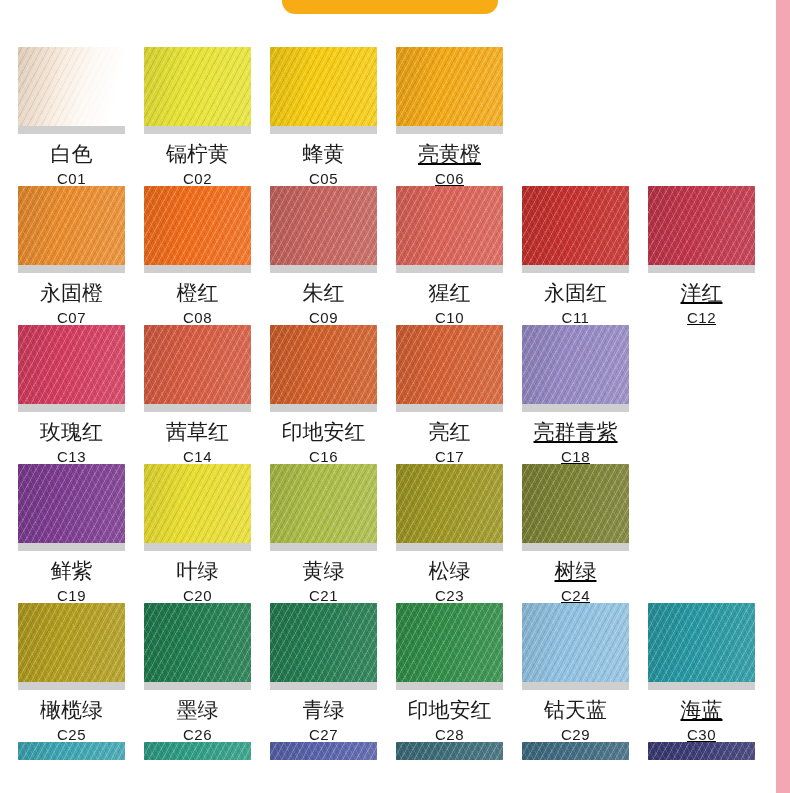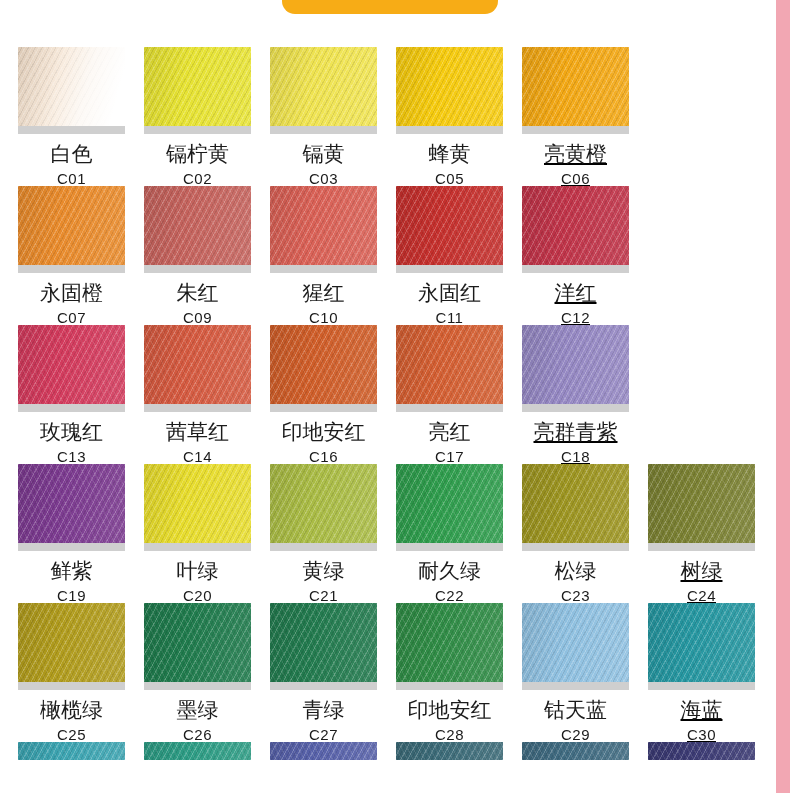--- a/index.html
+++ b/index.html
@@ -192,28 +192,20 @@
         <div class="cell">
           <div class="swatch-wrap">
             <div class="swatch" style="background: rgb(230, 226, 50);"></div>
             <div class="swatch-shadow"></div>
           </div>
           <div class="name-cn">镉柠黄</div>
           <div class="code">C02</div>
         </div>
         <div class="cell">
           <div class="swatch-wrap">
-            <div class="swatch" style="background: rgb(239, 227, 80);"></div>
-            <div class="swatch-shadow"></div>
-          </div>
-          <div class="name-cn">镉黄</div>
-          <div class="code">C03</div>
-        </div>
-        <div class="cell">
-          <div class="swatch-wrap">
             <div class="swatch" style="background: rgb(245, 202, 13);"></div>
             <div class="swatch-shadow"></div>
           </div>
           <div class="name-cn">蜂黄</div>
           <div class="code">C05</div>
         </div>
         <div class="cell">
           <div class="swatch-wrap">
             <div class="swatch" style="background: rgb(242, 167, 19);"></div>
             <div class="swatch-shadow"></div>
@@ -226,20 +218,28 @@
         <div class="cell">
           <div class="swatch-wrap">
             <div class="swatch" style="background: rgb(232, 138, 43);"></div>
             <div class="swatch-shadow"></div>
           </div>
           <div class="name-cn">永固橙</div>
           <div class="code">C07</div>
         </div>
         <div class="cell">
           <div class="swatch-wrap">
+            <div class="swatch" style="background: rgb(240, 106, 24);"></div>
+            <div class="swatch-shadow"></div>
+          </div>
+          <div class="name-cn">橙红</div>
+          <div class="code">C08</div>
+        </div>
+        <div class="cell">
+          <div class="swatch-wrap">
             <div class="swatch" style="background: rgb(196, 98, 92);"></div>
             <div class="swatch-shadow"></div>
           </div>
           <div class="name-cn">朱红</div>
           <div class="code">C09</div>
         </div>
         <div class="cell">
           <div class="swatch-wrap">
             <div class="swatch" style="background: rgb(217, 96, 85);"></div>
             <div class="swatch-shadow"></div>
@@ -326,28 +326,20 @@
         <div class="cell">
           <div class="swatch-wrap">
             <div class="swatch" style="background: rgb(169, 187, 68);"></div>
             <div class="swatch-shadow"></div>
           </div>
           <div class="name-cn">黄绿</div>
           <div class="code">C21</div>
         </div>
         <div class="cell">
           <div class="swatch-wrap">
-            <div class="swatch" style="background: rgb(46, 156, 76);"></div>
-            <div class="swatch-shadow"></div>
-          </div>
-          <div class="name-cn">耐久绿</div>
-          <div class="code">C22</div>
-        </div>
-        <div class="cell">
-          <div class="swatch-wrap">
             <div class="swatch" style="background: rgb(156, 148, 32);"></div>
             <div class="swatch-shadow"></div>
           </div>
           <div class="name-cn">松绿</div>
           <div class="code">C23</div>
         </div>
         <div class="cell">
           <div class="swatch-wrap">
             <div class="swatch" style="background: rgb(122, 128, 50);"></div>
             <div class="swatch-shadow"></div>

